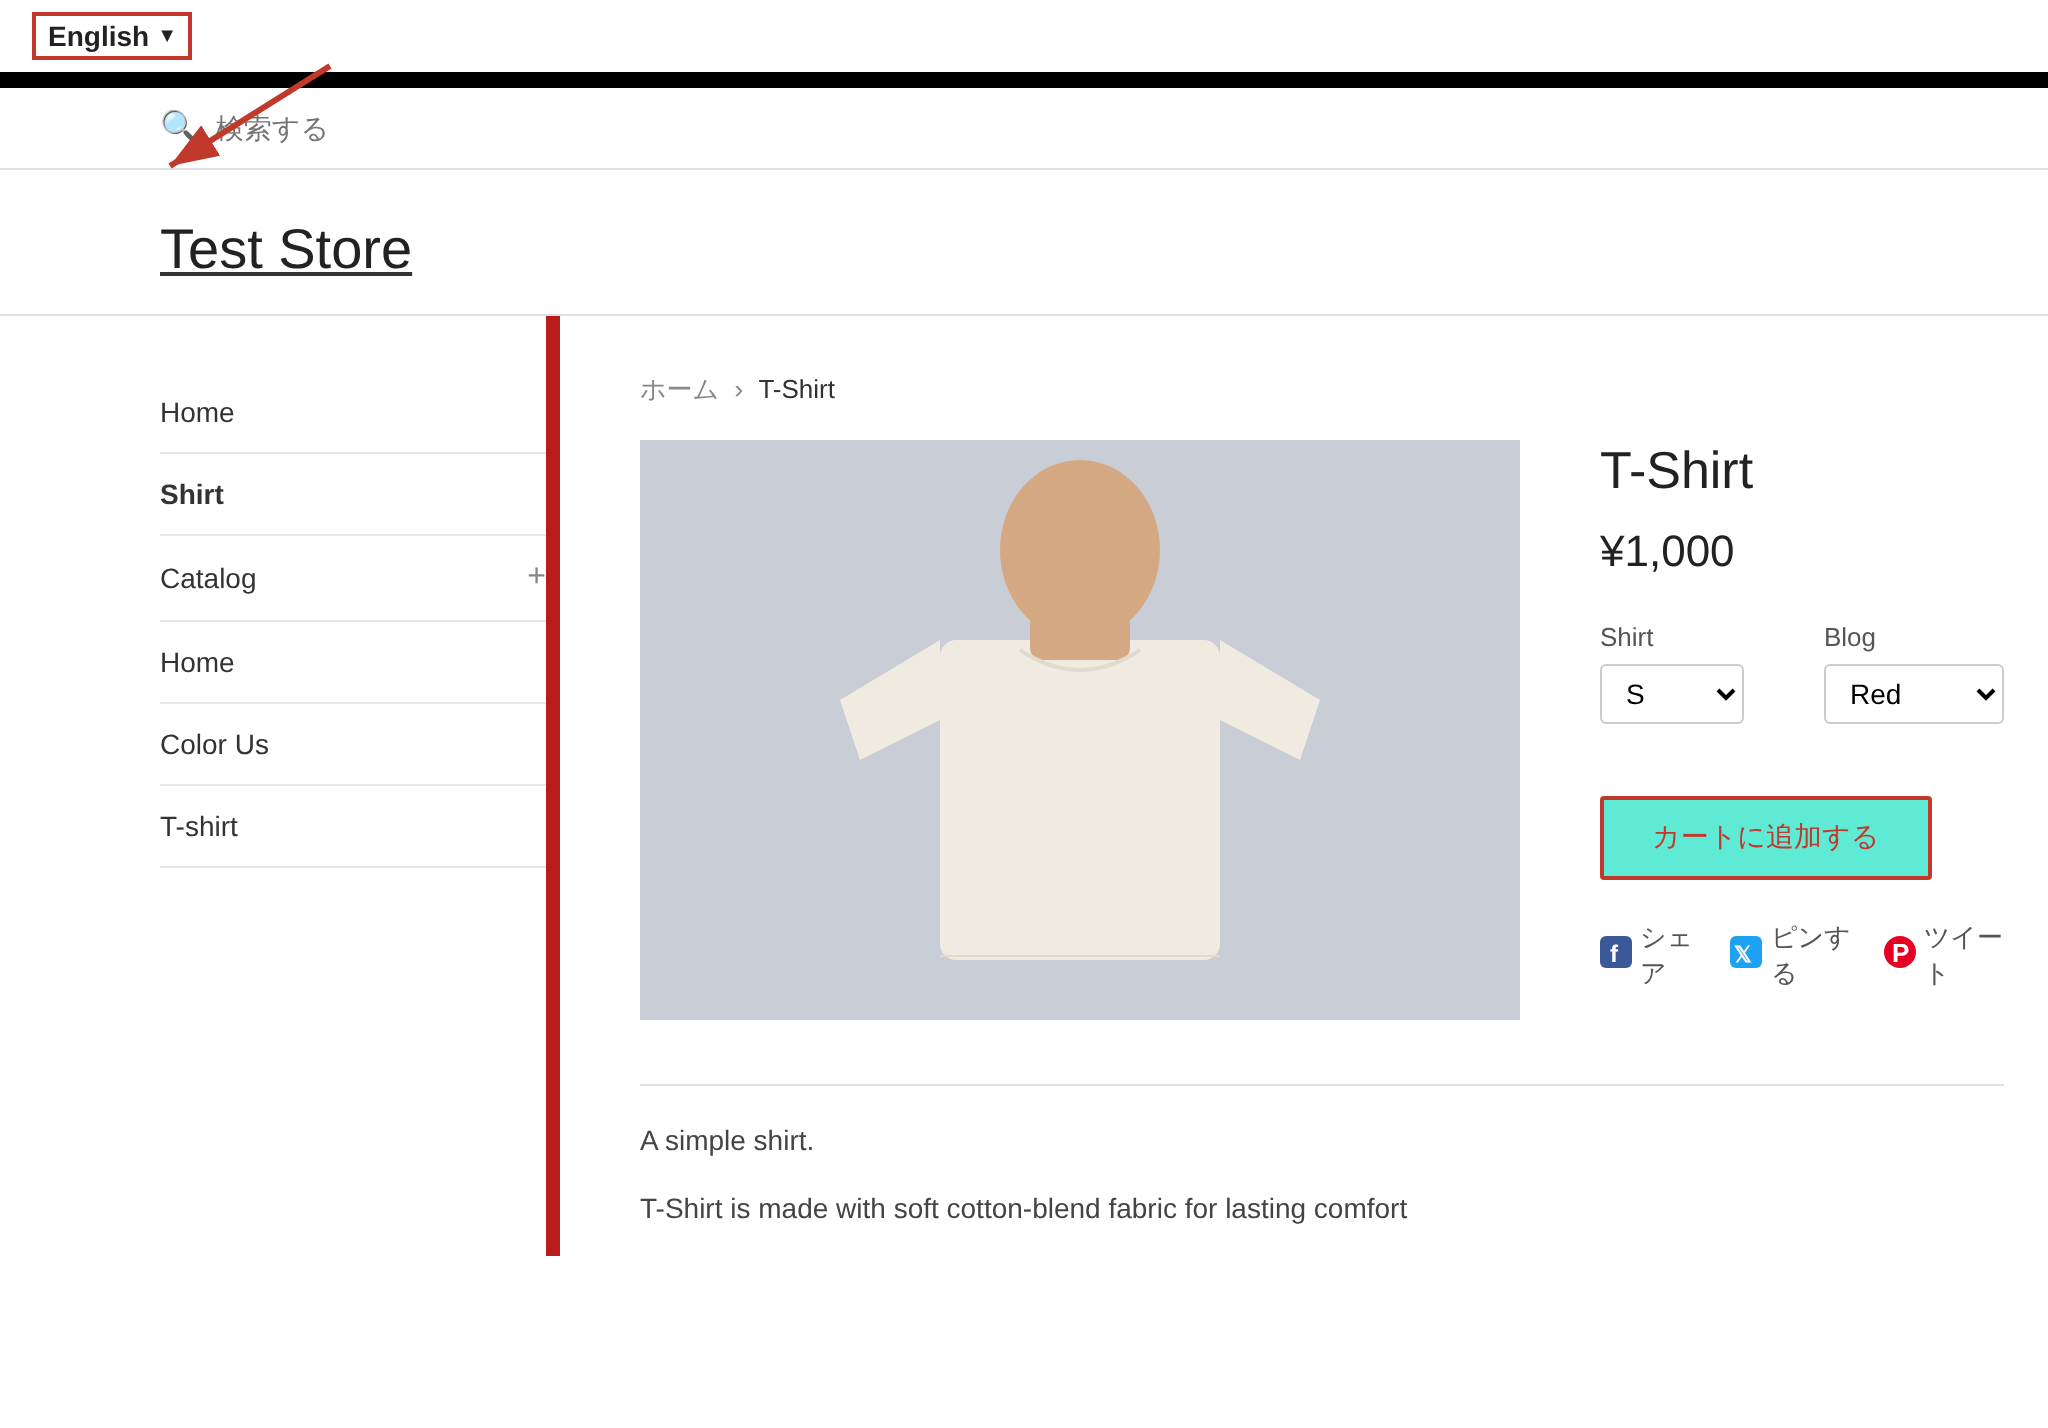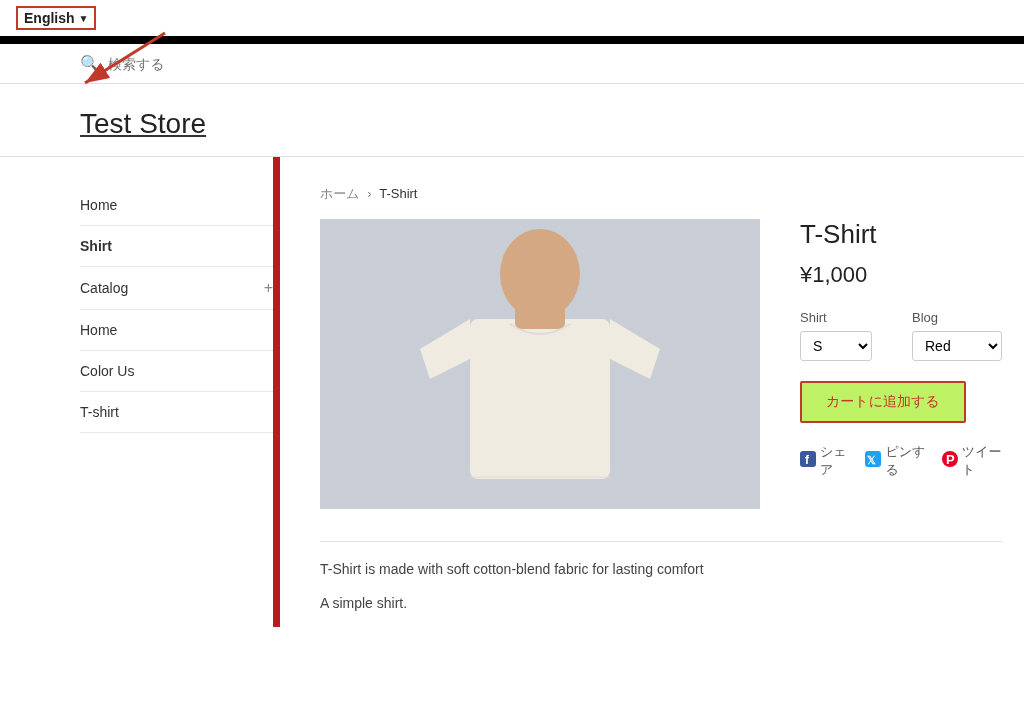--- a/index.html
+++ b/index.html
@@ -177,26 +177,26 @@
       border-radius: 3px;
       padding: 5px 24px 5px 8px;
       font-size: 14px;
       background: #fff;
       cursor: pointer;
       appearance: auto;
     }
 
     #add-to-cart-btn {
       border: 2px solid #c0392b;
-      background: #bef264;
+      background: #5eead4;
       color: #c0392b;
       padding: 10px 24px;
       font-size: 14px;
       cursor: pointer;
-      margin-top: 4px;
+      margin-top: 20px;
       margin-bottom: 20px;
       border-radius: 2px;
     }
 
     
     #social-share {
       display: flex;
       gap: 16px;
       align-items: center;
       font-size: 13px;
@@ -368,18 +368,18 @@
                   <text x="4" y="13" font-size="13" fill="white" font-weight="bold">P</text>
                 </svg>
             </span>
             <span>ツイート</span>
           </div>
         </div>
       </div>
     </div>
 
     <div id="product-description">
+      <p class="desc-line">A simple shirt.</p>
       <p class="desc-line">T-Shirt is made with soft cotton-blend fabric for lasting comfort</p>
-      <p class="desc-line">A simple shirt.</p>
     </div>
 
   </div>
 </div>
 
 </body></html>

